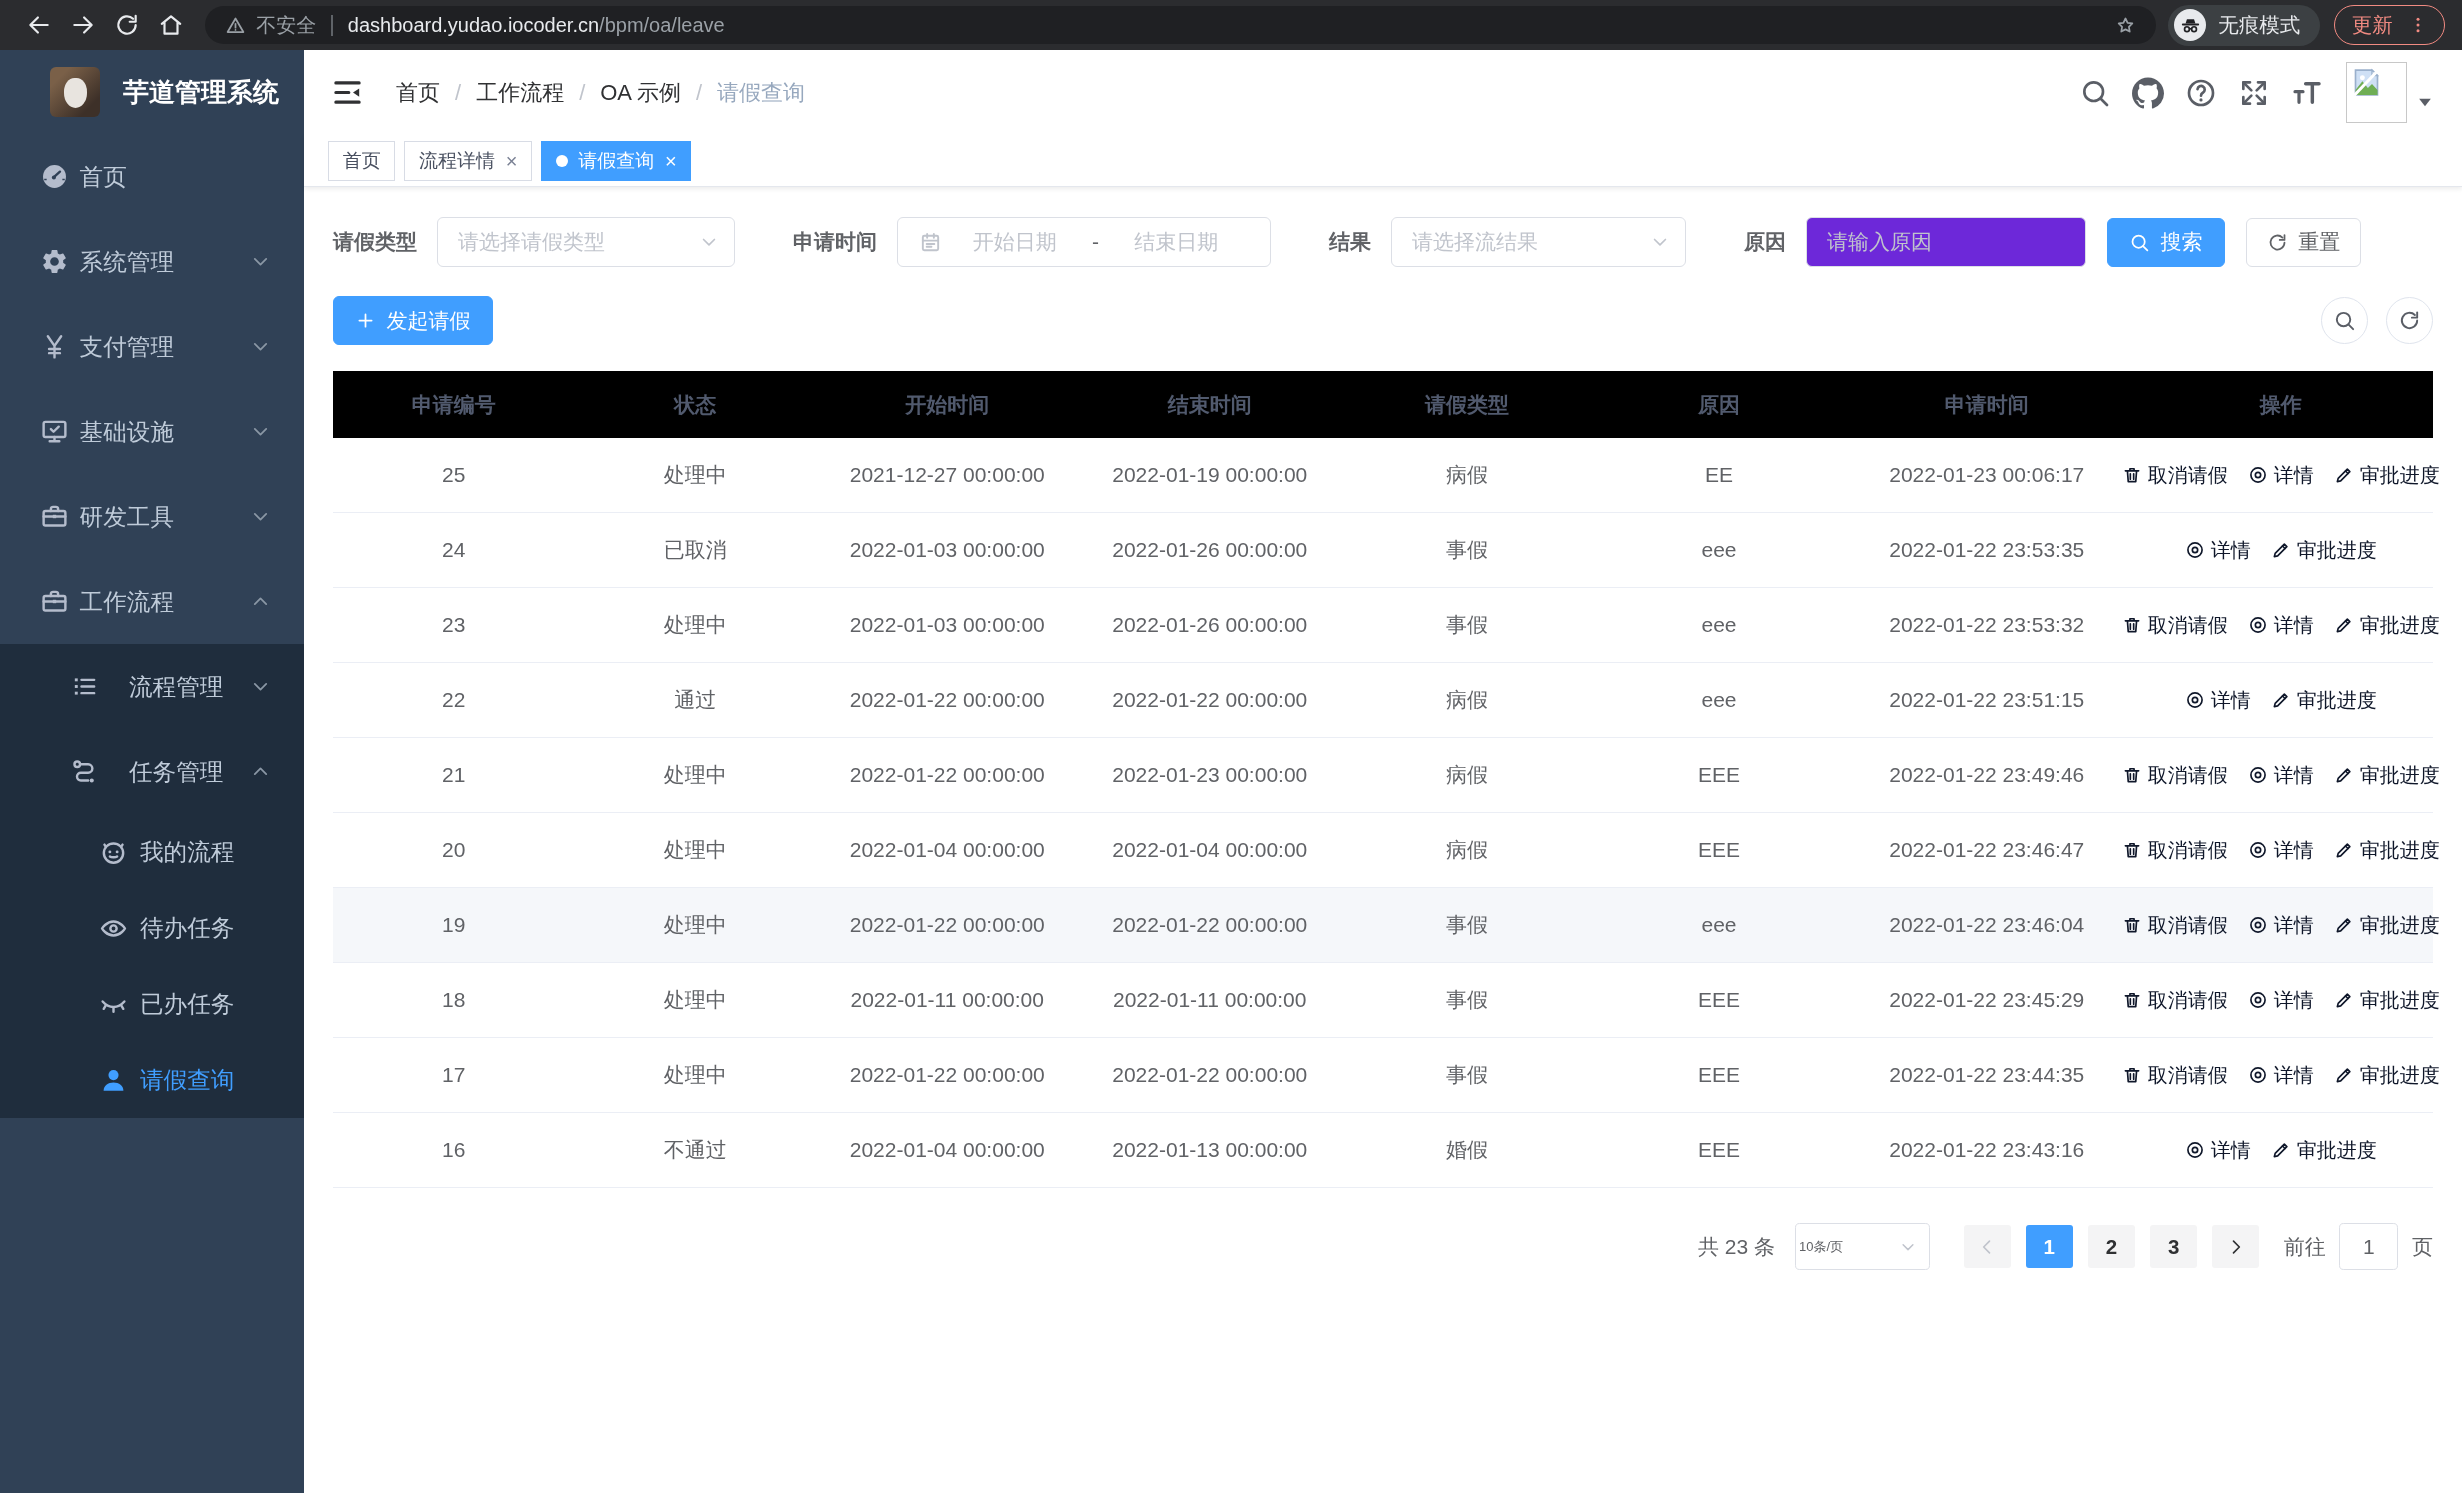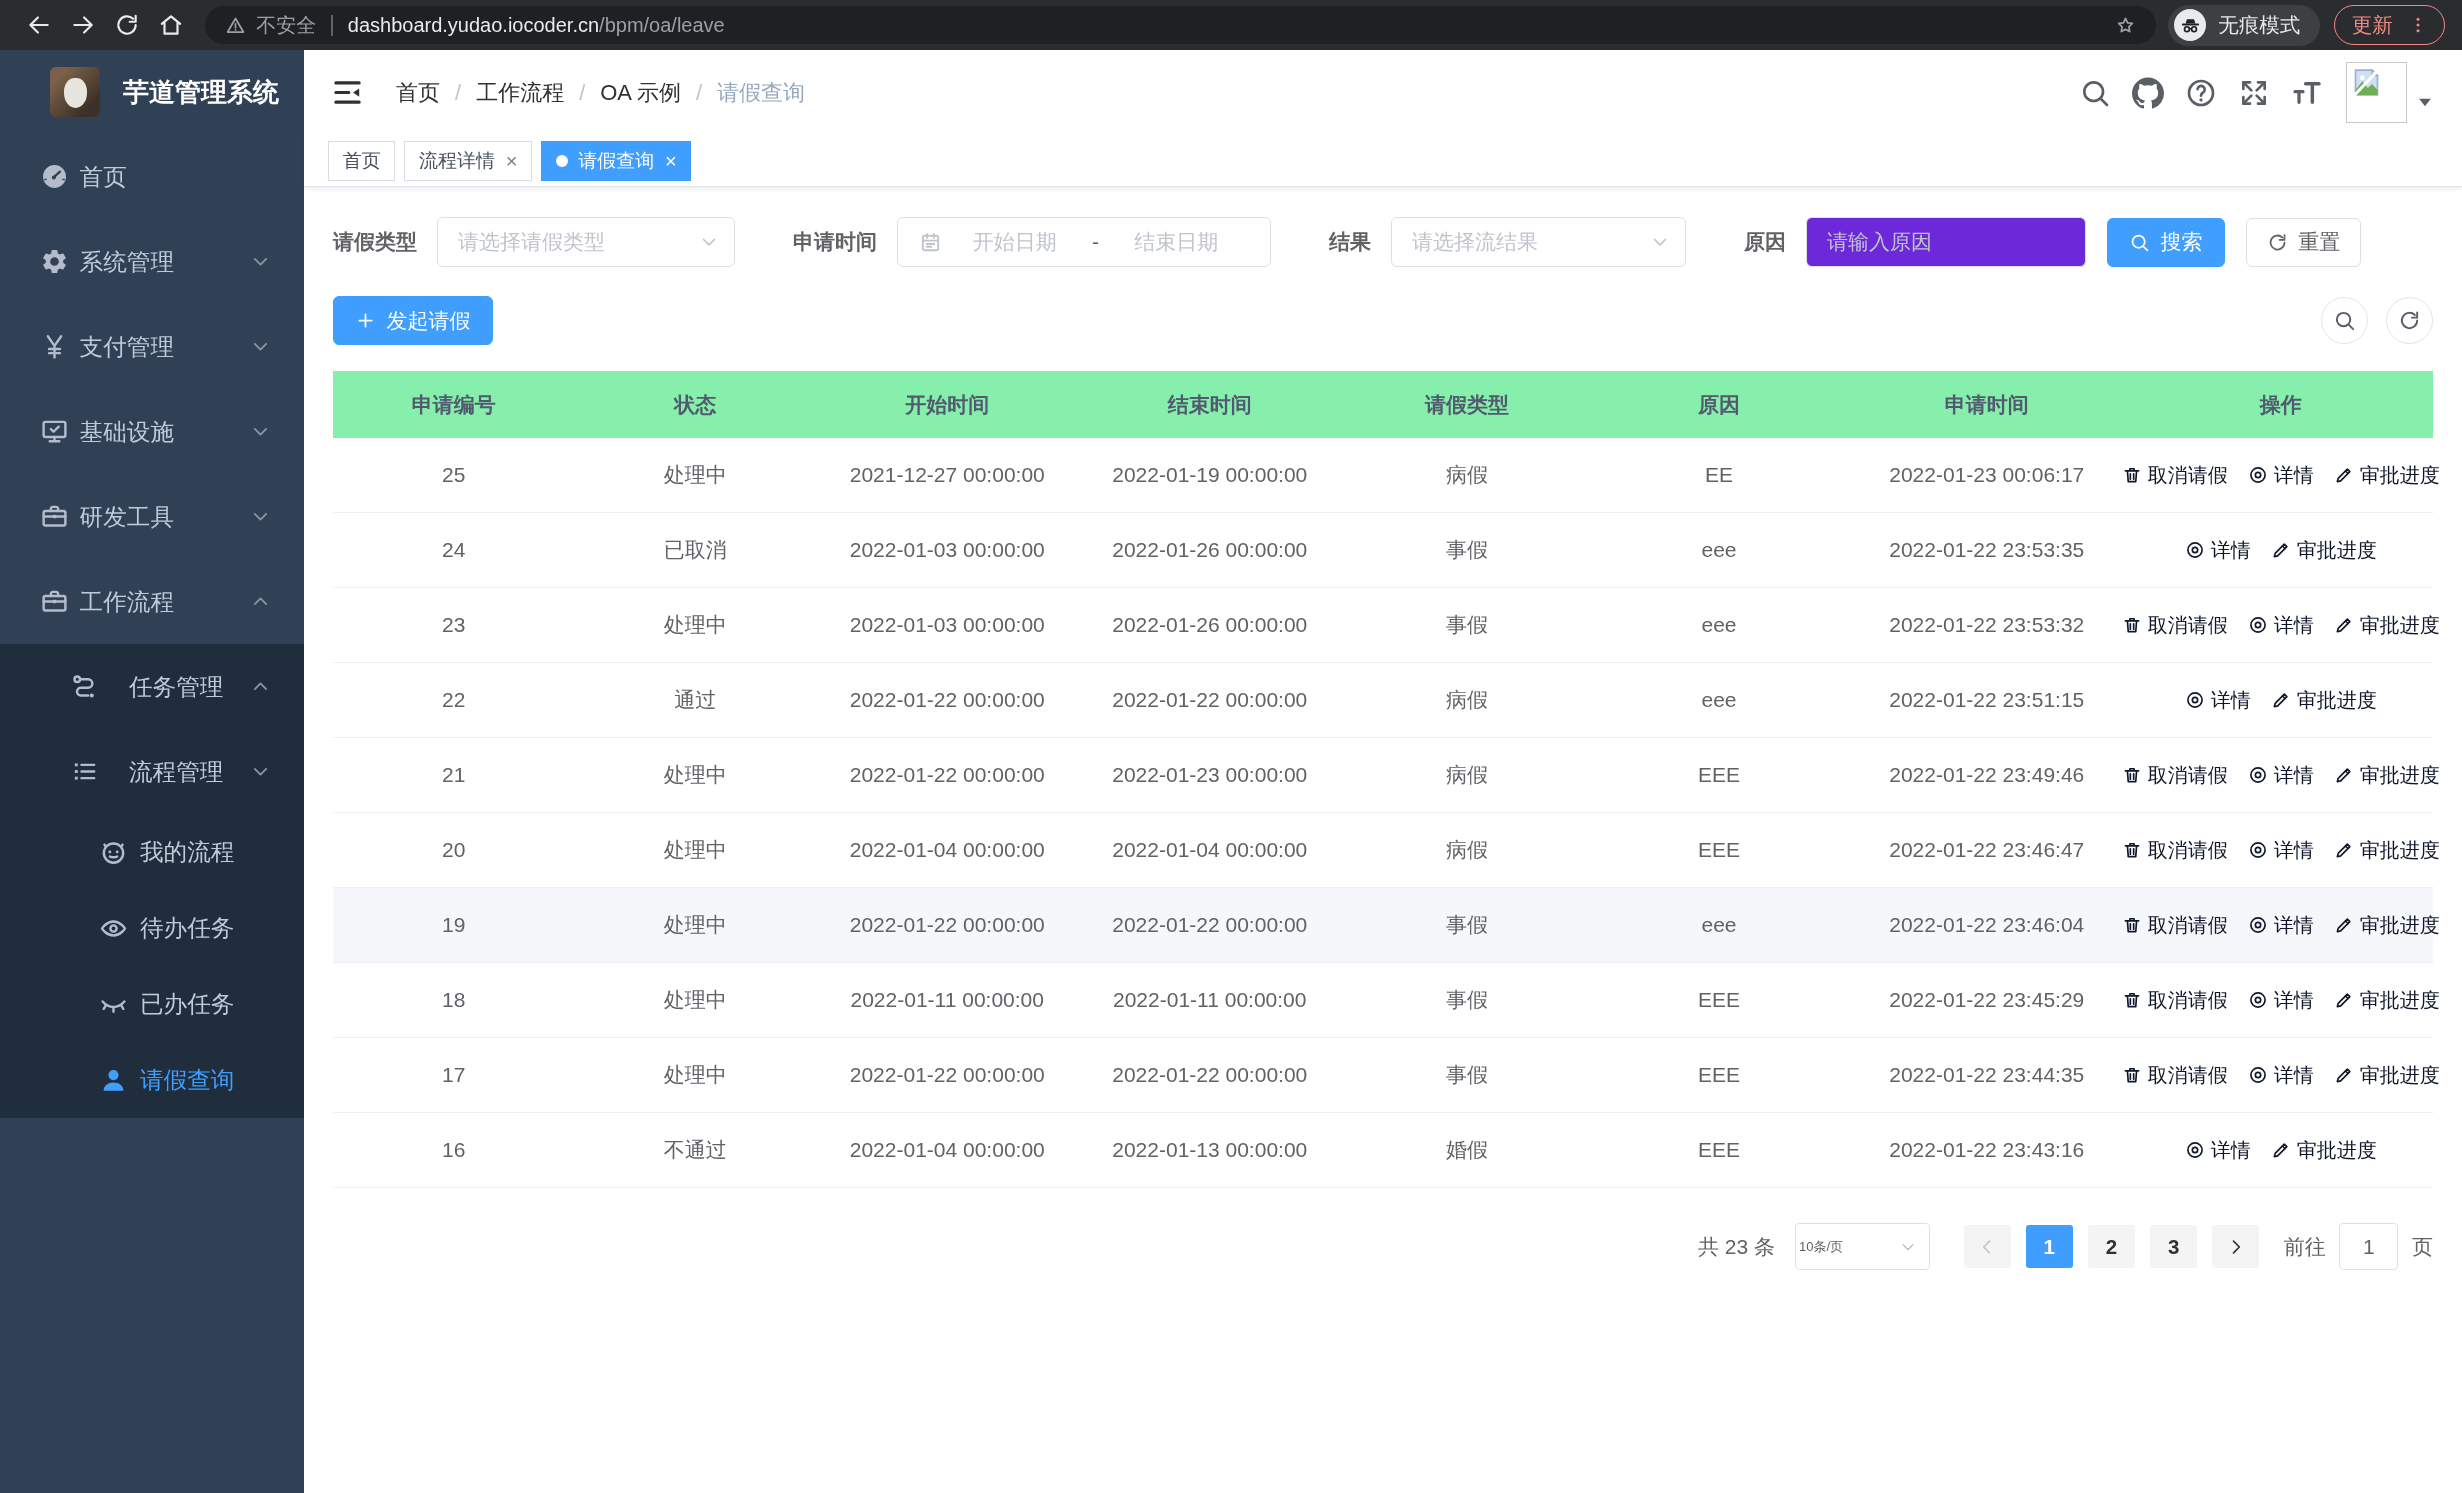--- a/index.html
+++ b/index.html
@@ -102,21 +102,21 @@
 
   .toolbar { margin-top:29px; display:flex; align-items:center; }
   .toolbar-right { margin-left:auto; display:flex; gap:18px; }
   .circ { width:47px; height:47px; border:1.5px solid #dfe4ed; border-radius:50%; background:#fff;
     display:flex; align-items:center; justify-content:center; color:#5a5e66; cursor:pointer; }
   .circ .i { width:23px; height:23px; }
 
   
   .table { margin-top:26px; --cols:11.5% 11.5% 12.5% 12.5% 12% 12% 13.5% 14.5%; }
   .thead { display:grid; grid-template-columns:var(--cols); height:67px; align-items:center;
-    background:#86efac; font-size:21px; font-weight:700; color:#515a6e; }
+    background:#000000; font-size:21px; font-weight:700; color:#515a6e; }
   .thead span { text-align:center; }
   .trow { display:grid; grid-template-columns:var(--cols); height:75px; align-items:center;
     font-size:21px; color:#606266; border-bottom:1.5px solid #ebeef5; background:#fff; }
   .trow.hl { background:#f5f7fa; }
   .tcell { text-align:center; white-space:nowrap; }
   .actions { display:flex; justify-content:center; gap:20px; }
   .alink { display:inline-flex; align-items:center; gap:6px; color:#0f172a; font-size:20px;
     cursor:pointer; white-space:nowrap; }
   .alink .i { width:20px; height:20px; }
 
@@ -302,45 +302,45 @@
             <span class="i chev">
               <svg viewBox="0 0 24 24">
                 <path d="M5.5 15l6.5-6.5L18.5 15" stroke="currentColor" stroke-width="2" fill="none" stroke-linecap="round" stroke-linejoin="round"></path>
               </svg>
             </span>
           </div>
           <div class="submenu-dark">
             <div class="m-item l2">
               <span class="i mi">
                 <svg viewBox="0 0 24 24">
-                  <circle cx="6" cy="6" r="2.3" stroke="currentColor" stroke-width="2" fill="none" stroke-linecap="round" stroke-linejoin="round"></circle>
-                  <path d="M8.5 6H15a3.5 3.5 0 0 1 0 7h-6a3.2 3.2 0 0 0 0 6.4h6" stroke="currentColor" stroke-width="2" fill="none" stroke-linecap="round" stroke-linejoin="round"></path>
-                  <circle cx="18" cy="19.4" r="1.7" fill="currentColor"></circle>
-                </svg>
-              </span>
-              <span class="m-label">任务管理</span>
-              <span class="i chev">
-                <svg viewBox="0 0 24 24">
-                  <path d="M5.5 15l6.5-6.5L18.5 15" stroke="currentColor" stroke-width="2" fill="none" stroke-linecap="round" stroke-linejoin="round"></path>
-                </svg>
-              </span>
-            </div>
-            <div class="m-item l2">
-              <span class="i mi">
-                <svg viewBox="0 0 24 24">
                   <path d="M9.5 6.5H20M9.5 12H20M9.5 17.5H20" stroke="currentColor" stroke-width="2" fill="none" stroke-linecap="round" stroke-linejoin="round"></path>
                   <rect x="4" y="5.3" width="2.4" height="2.4" fill="currentColor"></rect>
                   <rect x="4" y="10.8" width="2.4" height="2.4" fill="currentColor"></rect>
                   <rect x="4" y="16.3" width="2.4" height="2.4" fill="currentColor"></rect>
                 </svg>
               </span>
               <span class="m-label">流程管理</span>
               <span class="i chev">
                 <svg viewBox="0 0 24 24">
                   <path d="M5.5 9l6.5 6.5L18.5 9" stroke="currentColor" stroke-width="2" fill="none" stroke-linecap="round" stroke-linejoin="round"></path>
+                </svg>
+              </span>
+            </div>
+            <div class="m-item l2">
+              <span class="i mi">
+                <svg viewBox="0 0 24 24">
+                  <circle cx="6" cy="6" r="2.3" stroke="currentColor" stroke-width="2" fill="none" stroke-linecap="round" stroke-linejoin="round"></circle>
+                  <path d="M8.5 6H15a3.5 3.5 0 0 1 0 7h-6a3.2 3.2 0 0 0 0 6.4h6" stroke="currentColor" stroke-width="2" fill="none" stroke-linecap="round" stroke-linejoin="round"></path>
+                  <circle cx="18" cy="19.4" r="1.7" fill="currentColor"></circle>
+                </svg>
+              </span>
+              <span class="m-label">任务管理</span>
+              <span class="i chev">
+                <svg viewBox="0 0 24 24">
+                  <path d="M5.5 15l6.5-6.5L18.5 15" stroke="currentColor" stroke-width="2" fill="none" stroke-linecap="round" stroke-linejoin="round"></path>
                 </svg>
               </span>
             </div>
             <div class="m-item l3">
               <span class="i mi">
                 <svg viewBox="0 0 24 24">
                   <circle cx="12" cy="12.5" r="8" stroke="currentColor" stroke-width="2" fill="none" stroke-linecap="round" stroke-linejoin="round"></circle>
                   <circle cx="9" cy="11.5" r="1.2" fill="currentColor"></circle>
                   <circle cx="15" cy="11.5" r="1.2" fill="currentColor"></circle>
                   <path d="M9 15.3c1.2.9 4.8.9 6 0M5.5 7l-1-1.5M18.5 7l1-1.5" stroke="currentColor" stroke-width="2" fill="none" stroke-linecap="round" stroke-linejoin="round"></path>

